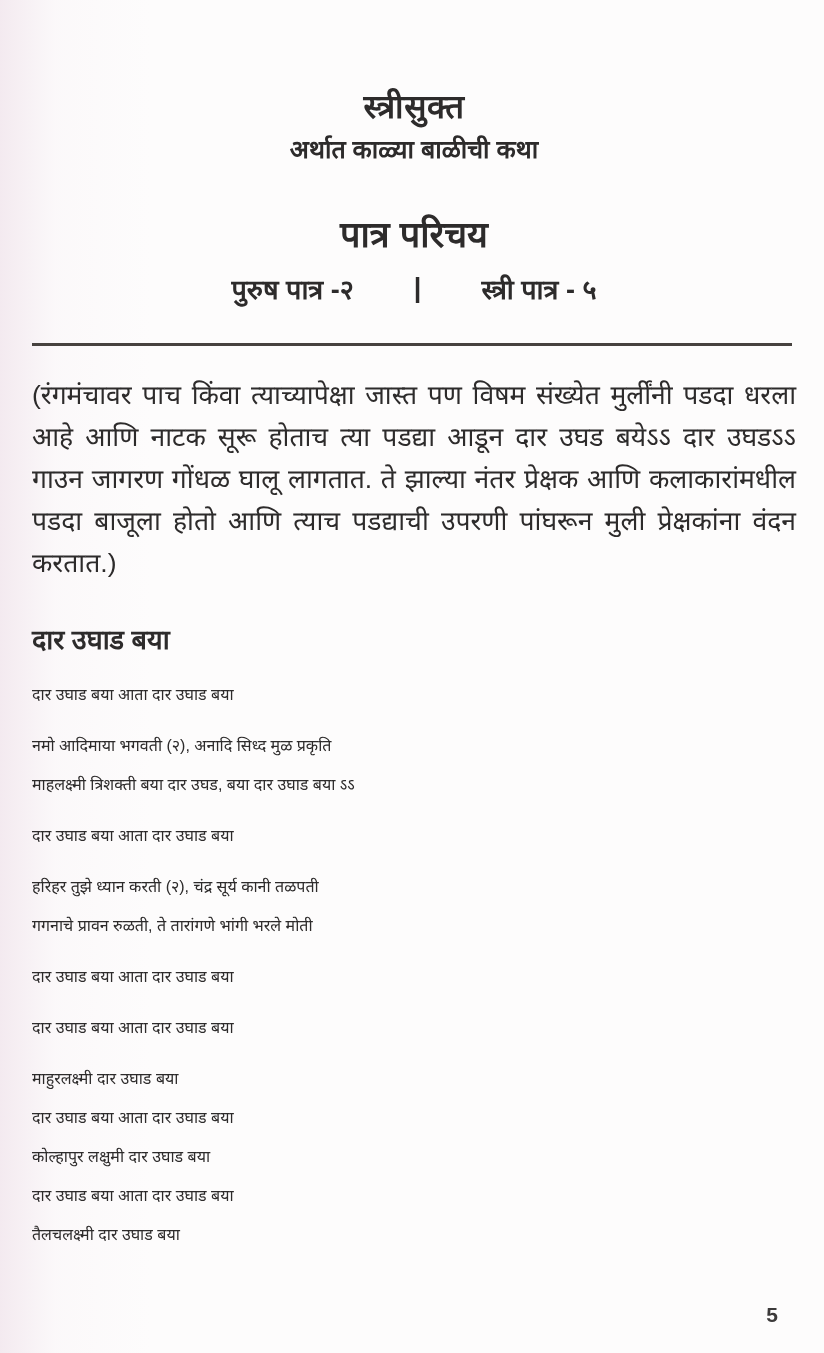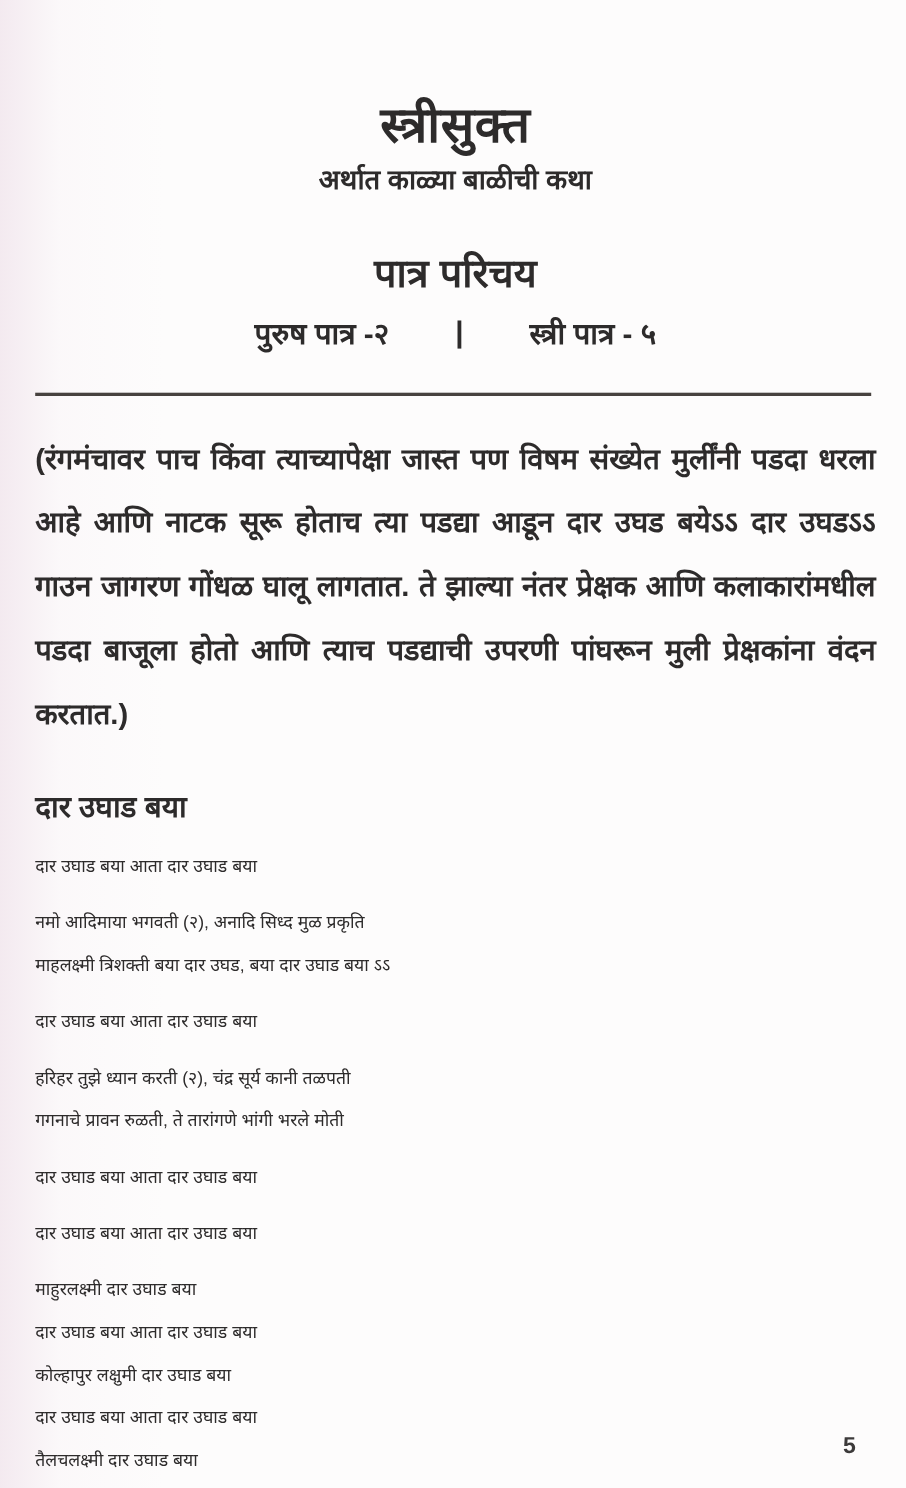--- a/index.html
+++ b/index.html
@@ -12,21 +12,21 @@
     padding: 88px 28px 0 32px;
     background:
       linear-gradient(90deg, rgba(238,224,233,0.65) 0px, rgba(249,244,247,0.45) 55px, rgba(253,252,252,0) 150px),
       #fdfcfc;
     font-family: "Liberation Sans", "DejaVu Sans", sans-serif;
     color: #2d2b2b;
     overflow: hidden;
   }
   .title {
     text-align: center;
-    font-size: 45px;
+    font-size: 33px;
     font-weight: 700;
     line-height: 1.15;
     letter-spacing: 0.5px;
   }
   .subtitle {
     text-align: center;
     font-size: 25px;
     font-weight: 600;
     margin-top: 5px;
   }
@@ -46,22 +46,22 @@
     margin-top: 12px;
   }
   .rule {
     height: 3px;
     background: #47423f;
     margin: 36px 4px 0 0;
     border: none;
   }
   .stage-direction {
     font-size: 26.5px;
-    font-weight: 700;
-    line-height: 58px;
+    font-weight: 400;
+    line-height: 42px;
     text-align: justify;
     margin-top: 28px;
   }
   .song-heading {
     font-size: 27px;
     font-weight: 600;
     margin-top: 36px;
   }
   .lyrics { margin-top: 18px; }
   .stanza { margin-bottom: 12px; }

